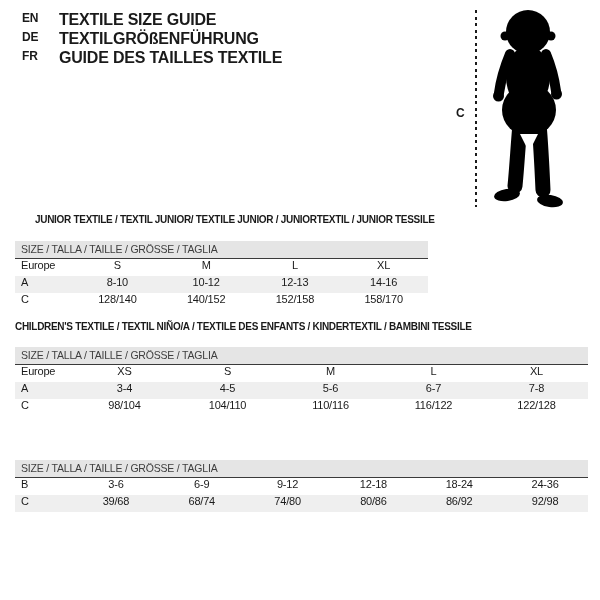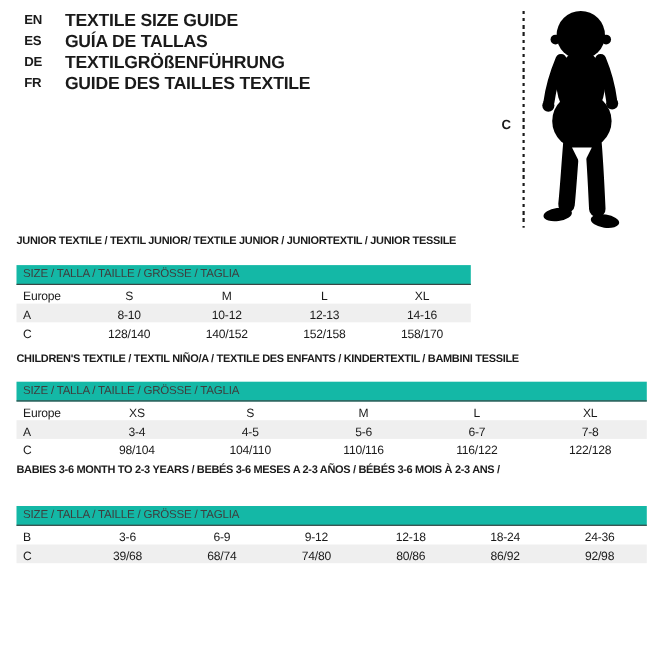--- a/index.html
+++ b/index.html
@@ -13,51 +13,47 @@
   .lang-code{width:37px;font-weight:bold;font-size:12px;letter-spacing:-0.2px;}
   .lang-title{font-weight:bold;font-size:16px;white-space:nowrap;letter-spacing:-0.2px;}
   
   .dotted-line{position:absolute;left:475px;top:10px;width:2px;height:197px;
     background:repeating-linear-gradient(to bottom,#1b1b1b 0 3px,transparent 3px 6.5px);}
   .fig-label{position:absolute;left:456px;top:106px;font-weight:bold;font-size:12px;}
   .baby-svg{position:absolute;left:481px;top:6px;}
   
   .sec-title{position:absolute;left:15px;font-weight:bold;font-size:10px;
     letter-spacing:-0.3px;white-space:nowrap;line-height:14px;}
-  #title0{top:213px;}
+  #title0{top:213px;margin-left:20px;}
   #title1{top:320px;}
   #title2{top:421px;}
   
   .tbl{position:absolute;left:15px;}
   #tbl0{top:241px;width:413px;}
   #tbl1{top:347px;width:573px;}
   #tbl2{top:460px;width:573px;}
-  .bar{height:17px;background:#14b8a6;border-bottom:1.6px solid #3a3a3a;color:#3e3e3e;
+  .bar{height:17px;background:#e5e5e5;border-bottom:1.6px solid #3a3a3a;color:#3e3e3e;
     font-size:10.5px;line-height:17px;padding-left:6px;letter-spacing:-0.2px;white-space:nowrap;}
-  .trow{display:flex;height:17px;align-items:flex-end;font-size:11px;letter-spacing:-0.2px;}
+  .trow{display:flex;height:17px;align-items:flex-start;font-size:11px;letter-spacing:-0.2px;}
   .trow.shaded{background:#efefef;}
   .lab{width:52px;padding-left:6px;}
   .val{flex:1;text-align:center;}
   
   .notes{position:absolute;left:15px;top:531px;}
   .note{font-weight:bold;font-size:10px;letter-spacing:-0.3px;line-height:17px;white-space:nowrap;}
 </style>
 </head>
 <body>
 
 <div class="canvas">
 
   <div class="lang-list">
     <div class="lang-row">
       <span class="lang-code">EN</span>
       <span class="lang-title">TEXTILE SIZE GUIDE</span>
-    </div>
-    <div class="lang-row">
-      <span class="lang-code">ES</span>
-      <span class="lang-title">GUÍA DE TALLAS</span>
     </div>
     <div class="lang-row">
       <span class="lang-code">DE</span>
       <span class="lang-title">TEXTILGRÖßENFÜHRUNG</span>
     </div>
     <div class="lang-row">
       <span class="lang-code">FR</span>
       <span class="lang-title">GUIDE DES TAILLES TEXTILE</span>
     </div>
   </div>
@@ -79,21 +75,20 @@
       <path d="M58,118 C60,140 61,162 62,184" fill="none" stroke="#000" stroke-width="15" stroke-linecap="round"></path>
       <ellipse cx="26" cy="189" rx="13" ry="6" transform="rotate(-8 26 189)"></ellipse>
       <ellipse cx="69" cy="195" rx="13" ry="6" transform="rotate(8 69 195)"></ellipse>
       <path d="M39,128 L57,128 L48,146 Z" fill="#ffffff"></path>
     </g>
   </svg>
 
   <div class="sec-title" id="title0">JUNIOR TEXTILE / TEXTIL JUNIOR/ TEXTILE JUNIOR / JUNIORTEXTIL / JUNIOR TESSILE</div>
   <div class="sec-title" id="title1">CHILDREN'S TEXTILE / TEXTIL NIÑO/A / TEXTILE DES ENFANTS / KINDERTEXTIL / BAMBINI TESSILE</div>
   <div class="sec-title" id="title2">
-    <div>BABIES 3-6 MONTH TO 2-3 YEARS / BEBÉS 3-6 MESES A 2-3 AÑOS / BÉBÉS 3-6 MOIS À 2-3 ANS /</div>
   </div>
 
   <div class="tbl" id="tbl0">
     <div class="bar">SIZE / TALLA / TAILLE / GRÖSSE / TAGLIA</div>
     <div class="rows">
         <div class="trow">
           <div class="lab">Europe</div>
           <div class="val">S</div>
           <div class="val">M</div>
           <div class="val">L</div>

